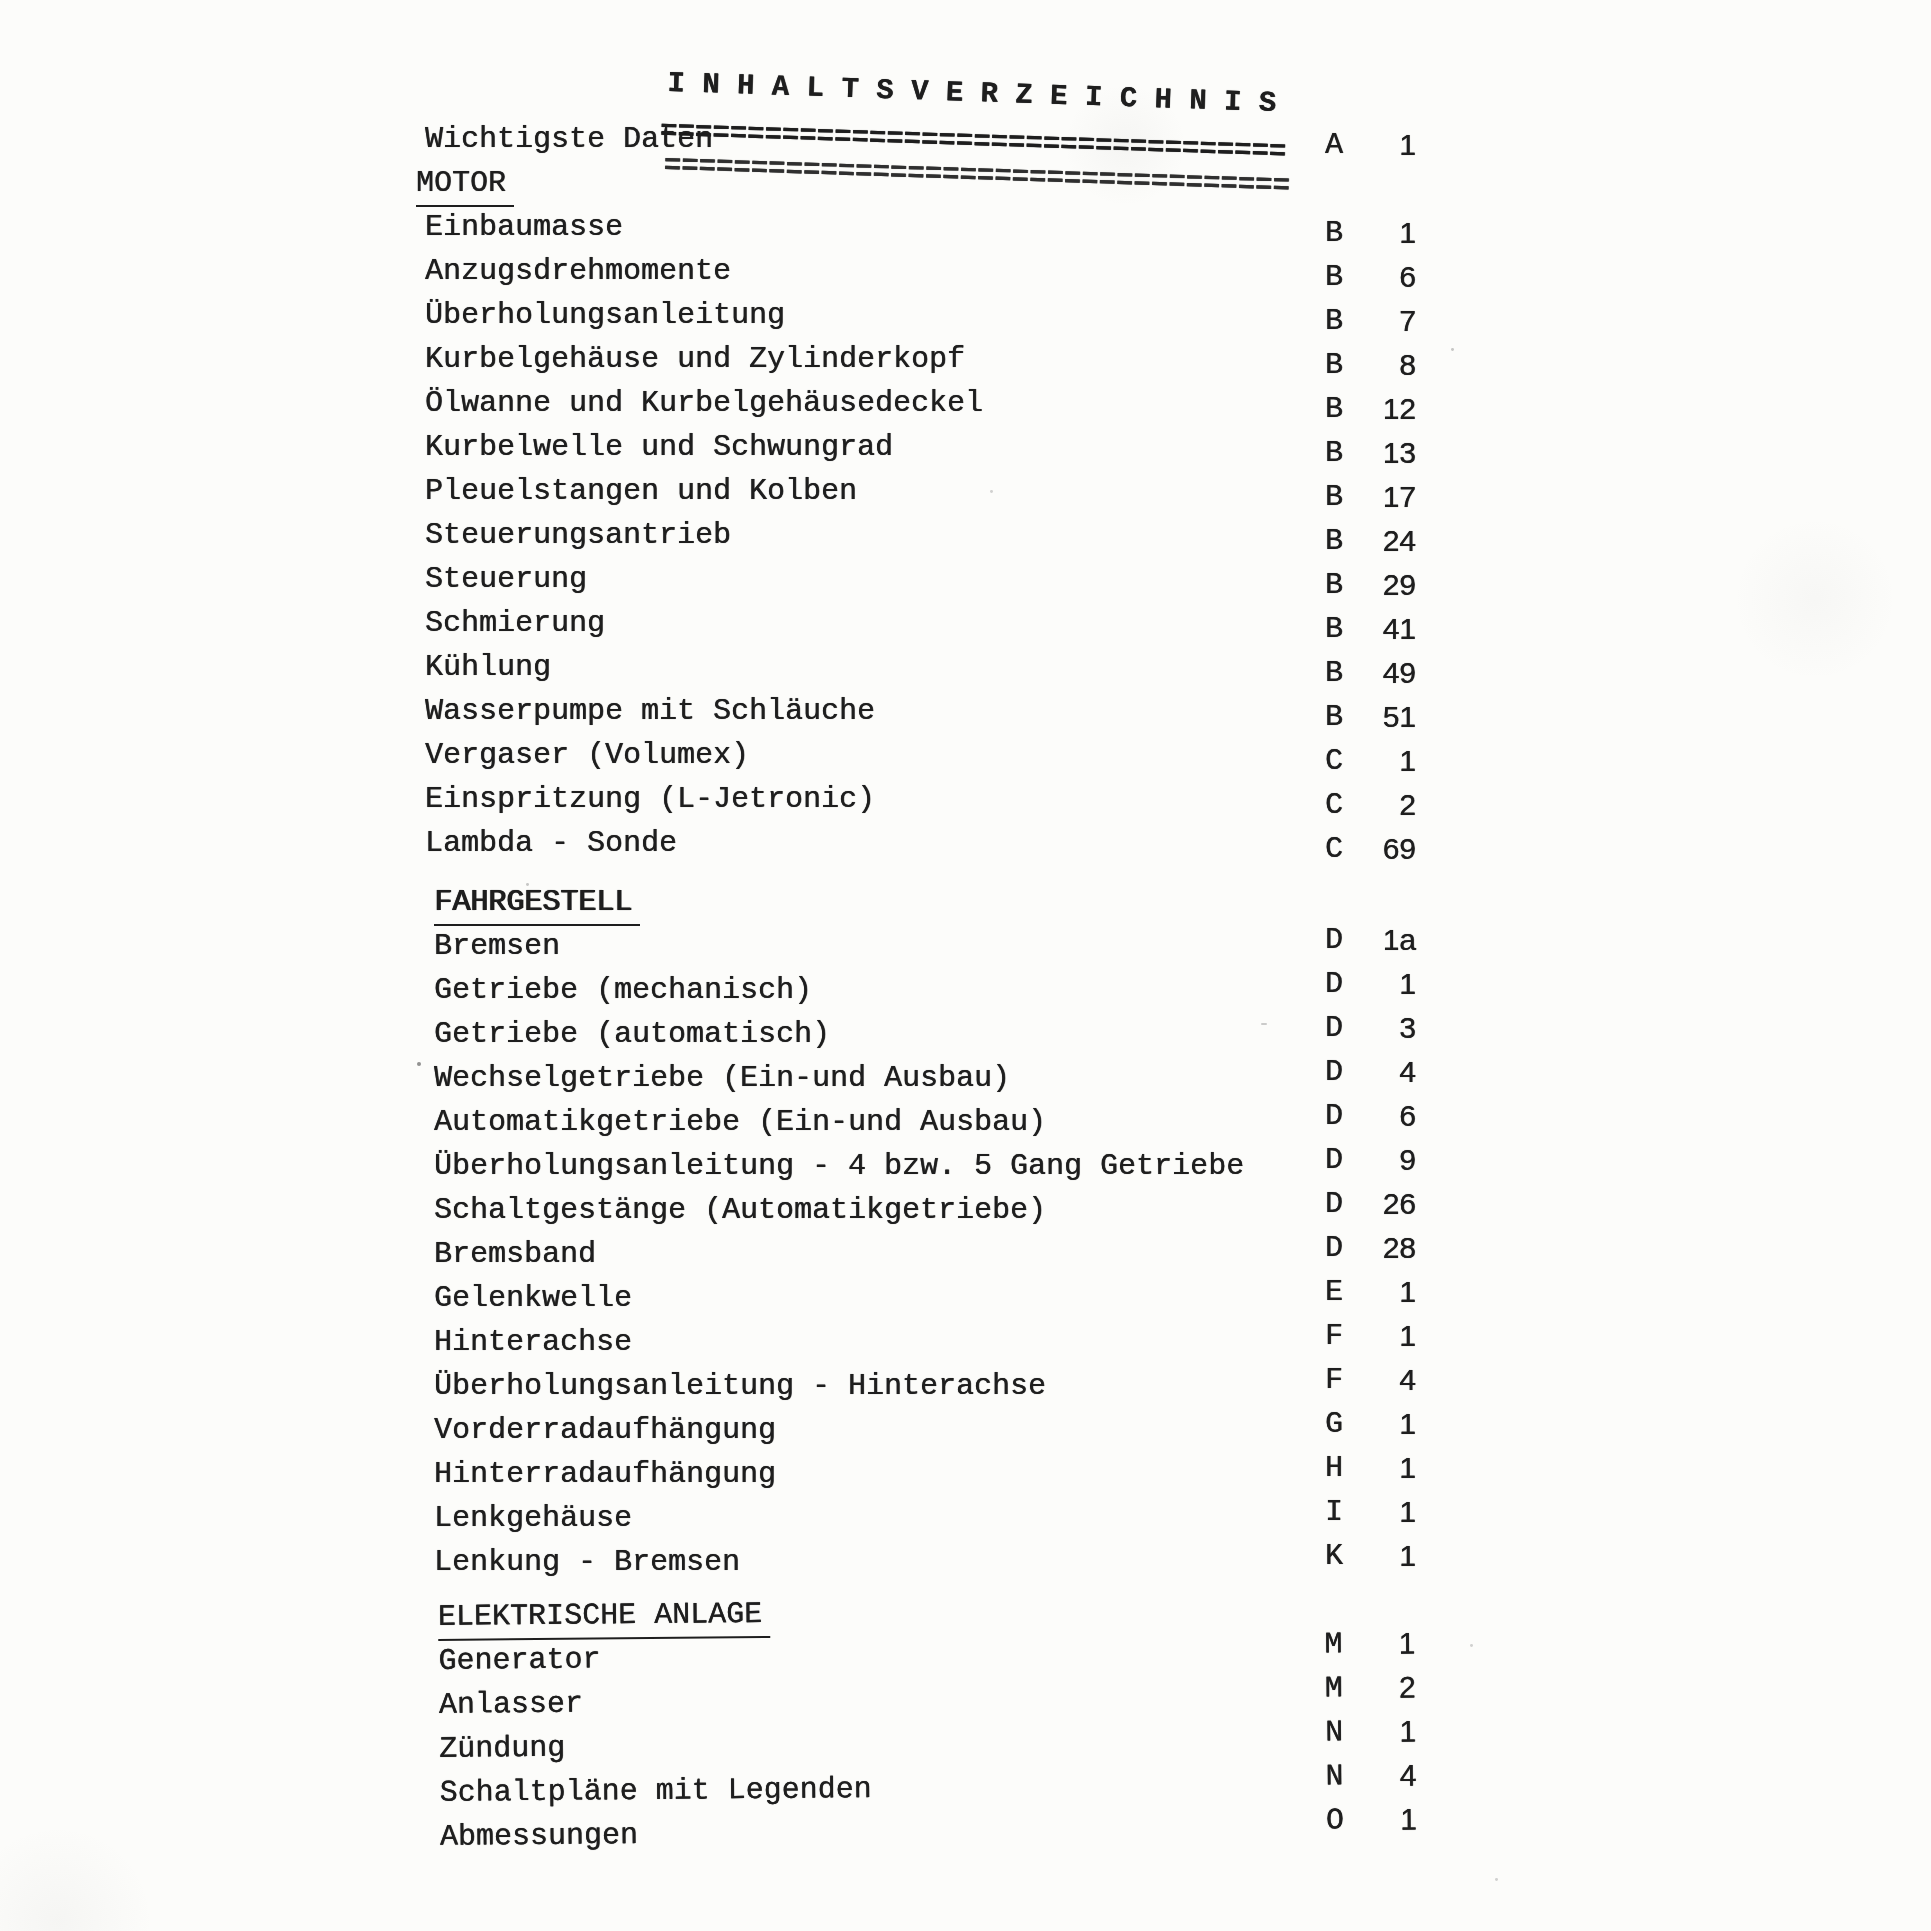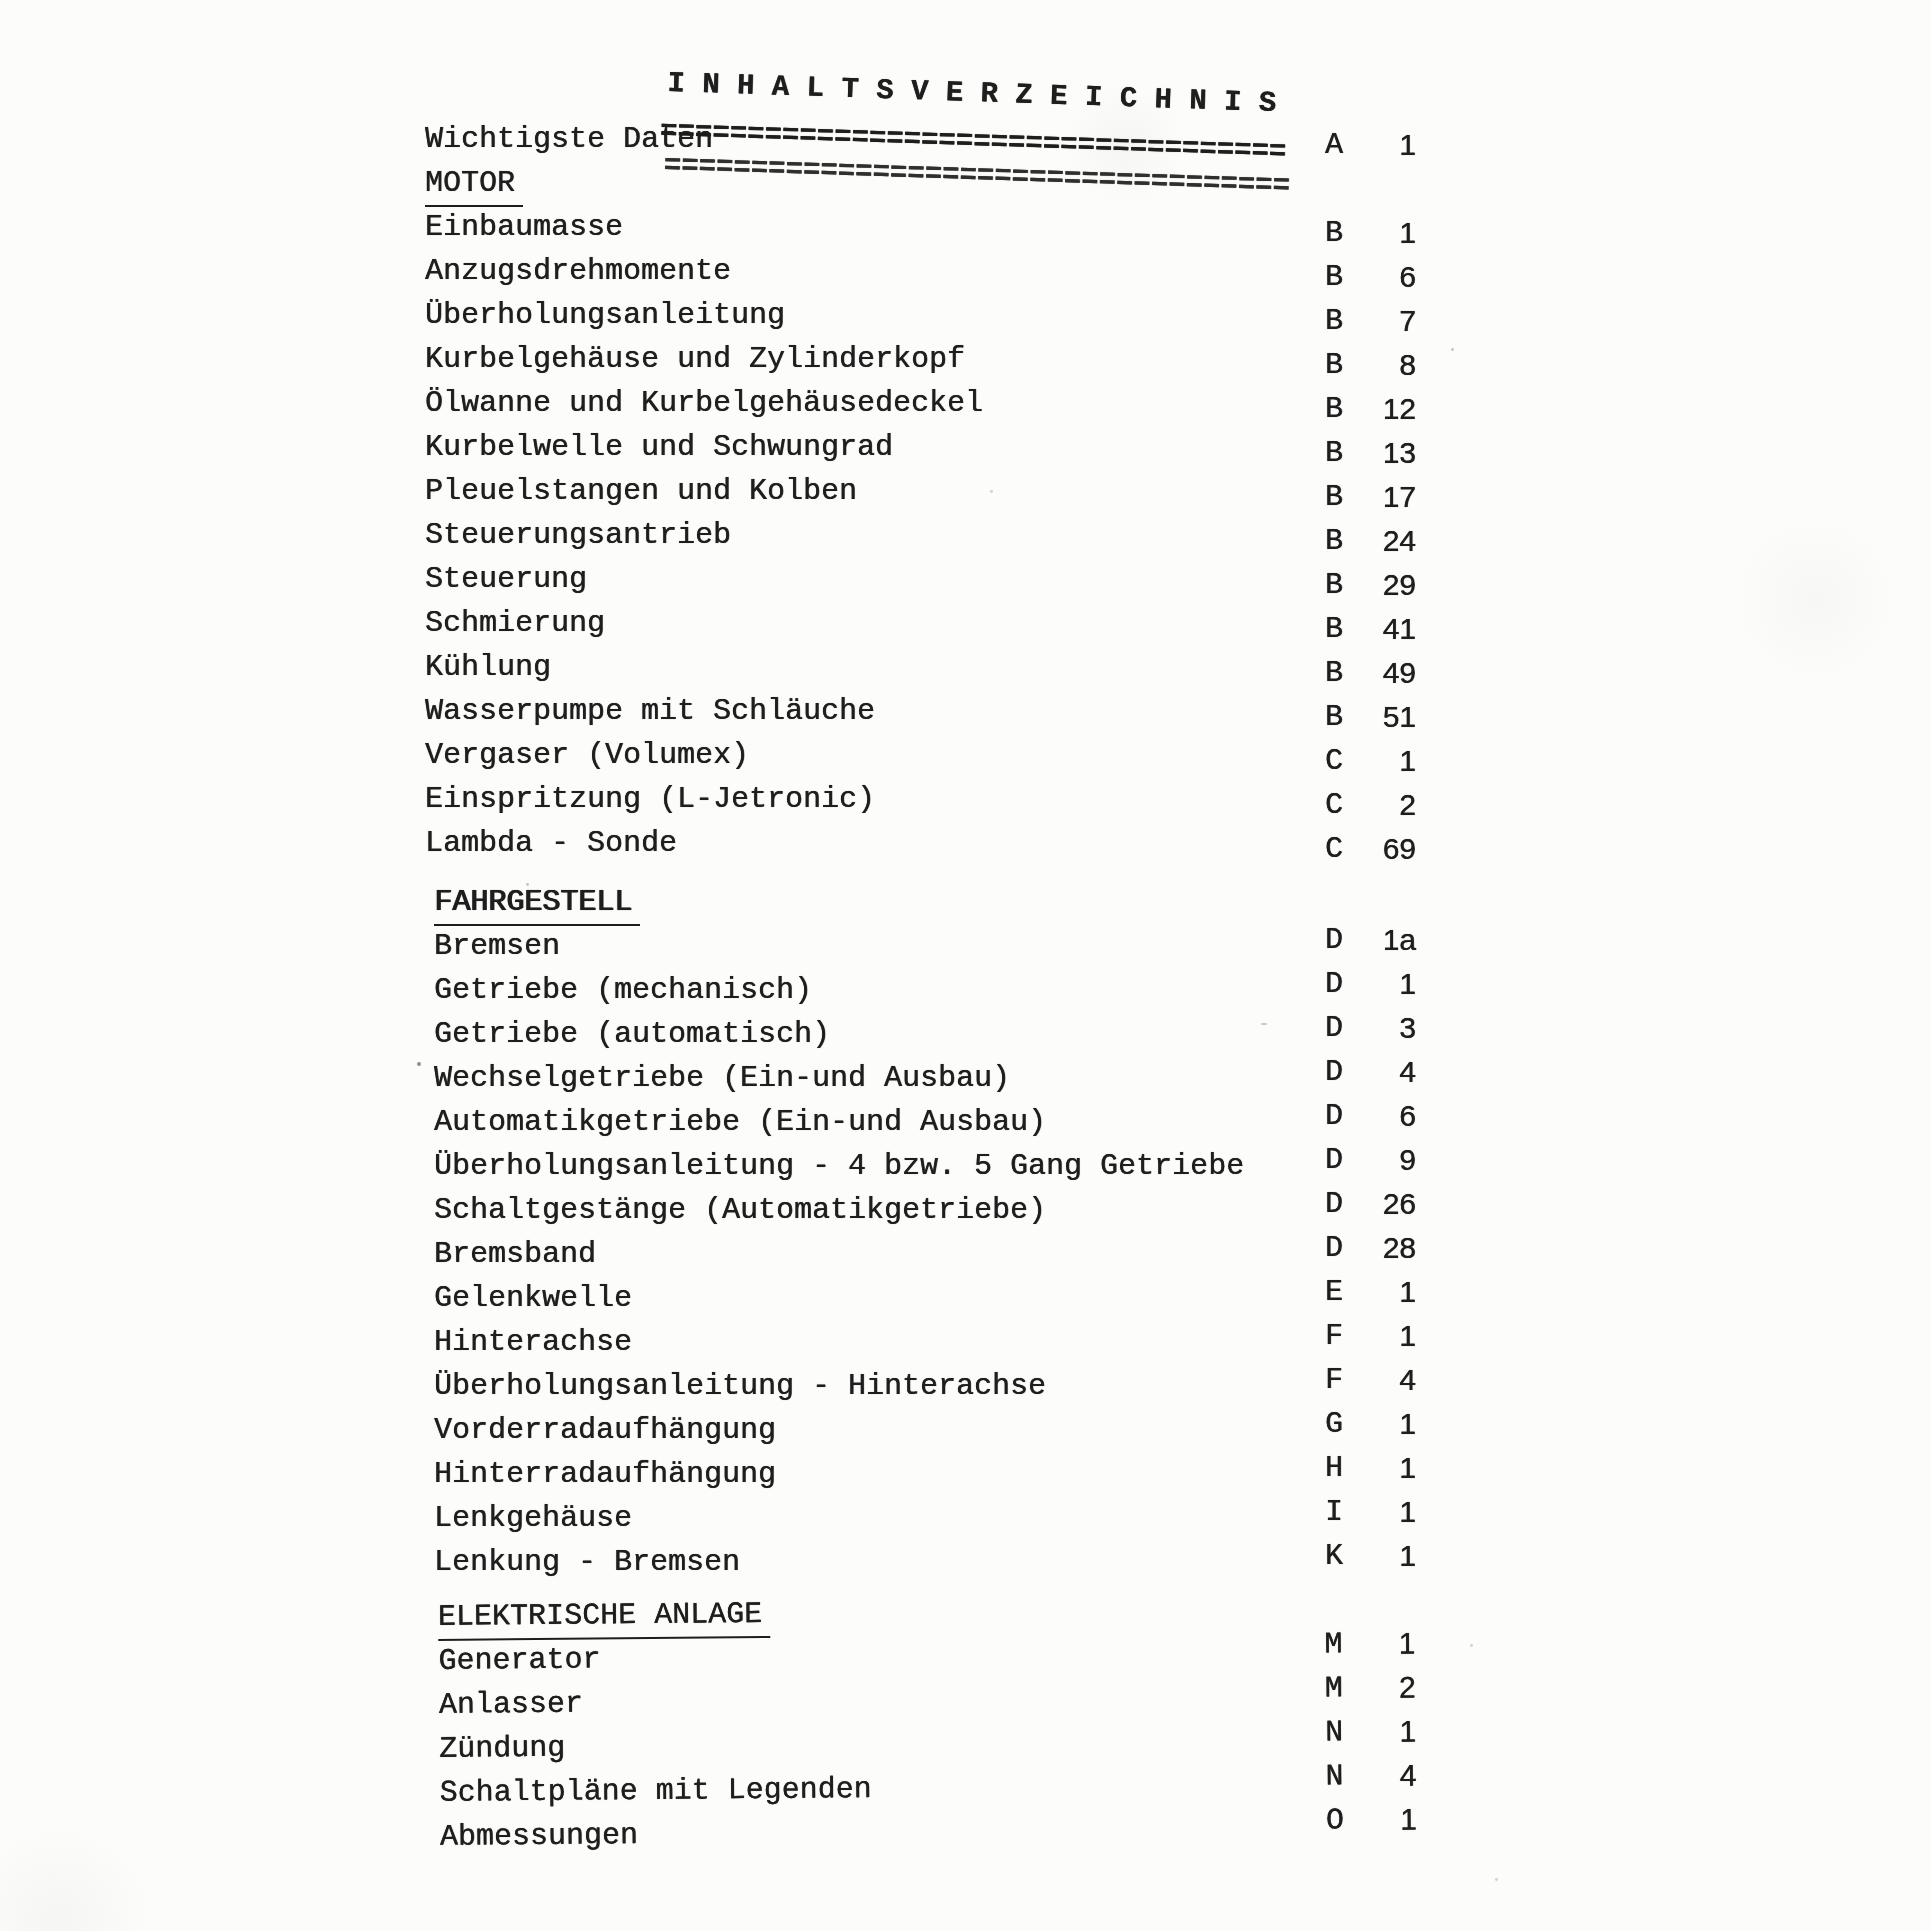--- a/index.html
+++ b/index.html
@@ -47,21 +47,21 @@
   }
   .sec1 .code-letter,.sec1 .code-num{ transform:translateY(5.8px); }
   .sec2 .code-letter,.sec2 .code-num{ transform:translateY(-5.8px); }
   .sec3 .code-letter,.sec3 .code-num{ transform:translateY(-8.7px); }
   .sec3{ transform:rotate(-0.5deg); transform-origin:425px 50%; }
 
   .heading-row{ position:relative; height:44px; }
   .heading-row.gap-m{ margin-top:15.4px; }
   .heading-row.gap-e{ margin-top:10.6px; }
   .heading{
-    position:absolute; left:425px; top:0; line-height:44px; font-size:30px;
+    position:absolute; left:416px; top:0; line-height:44px; font-size:30px;
     white-space:pre; display:inline-block;
     border-bottom:2.9px solid #1e1e1e; padding:0 7.7px 0 0;
   }
   .heading-fahrgestell{
     left:434px; font-weight:normal;
     text-shadow:1.3px 0 0 currentColor, 0 0 0.8px rgba(25,25,25,.9);
   }
   .heading-elektrik{ left:439px; }
 
   

